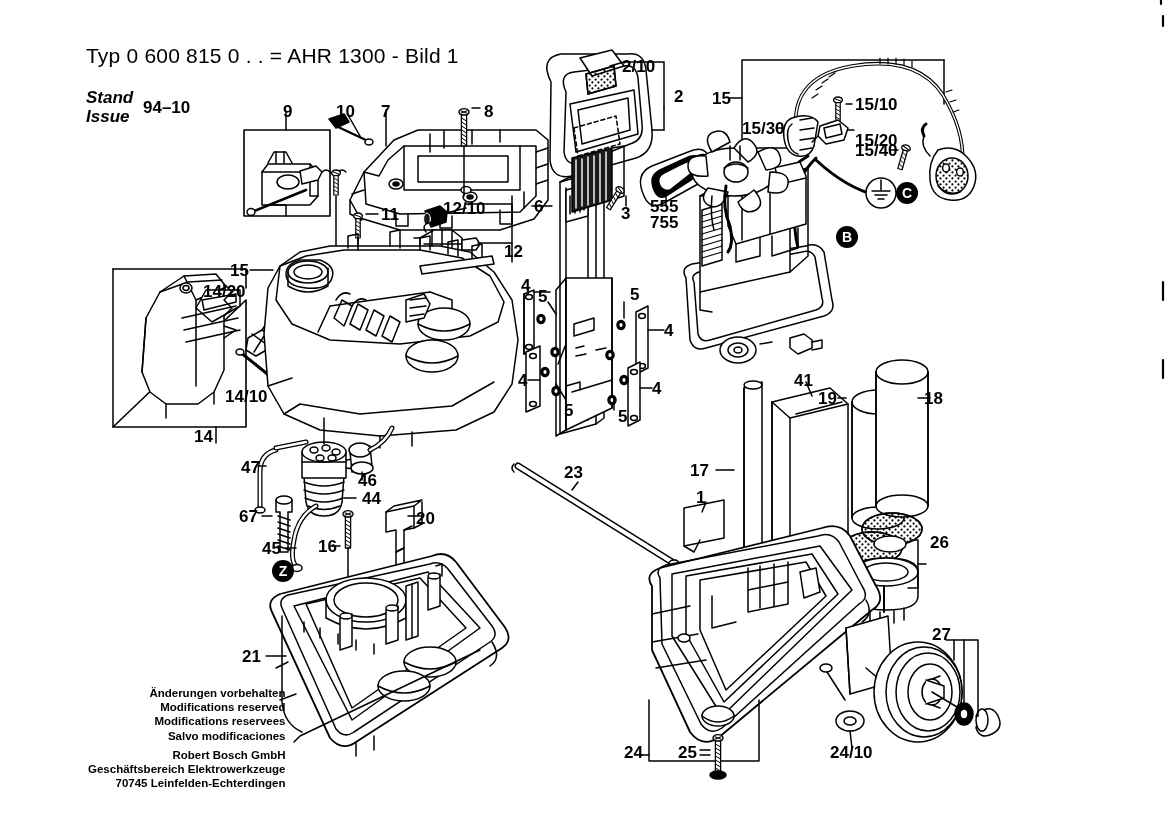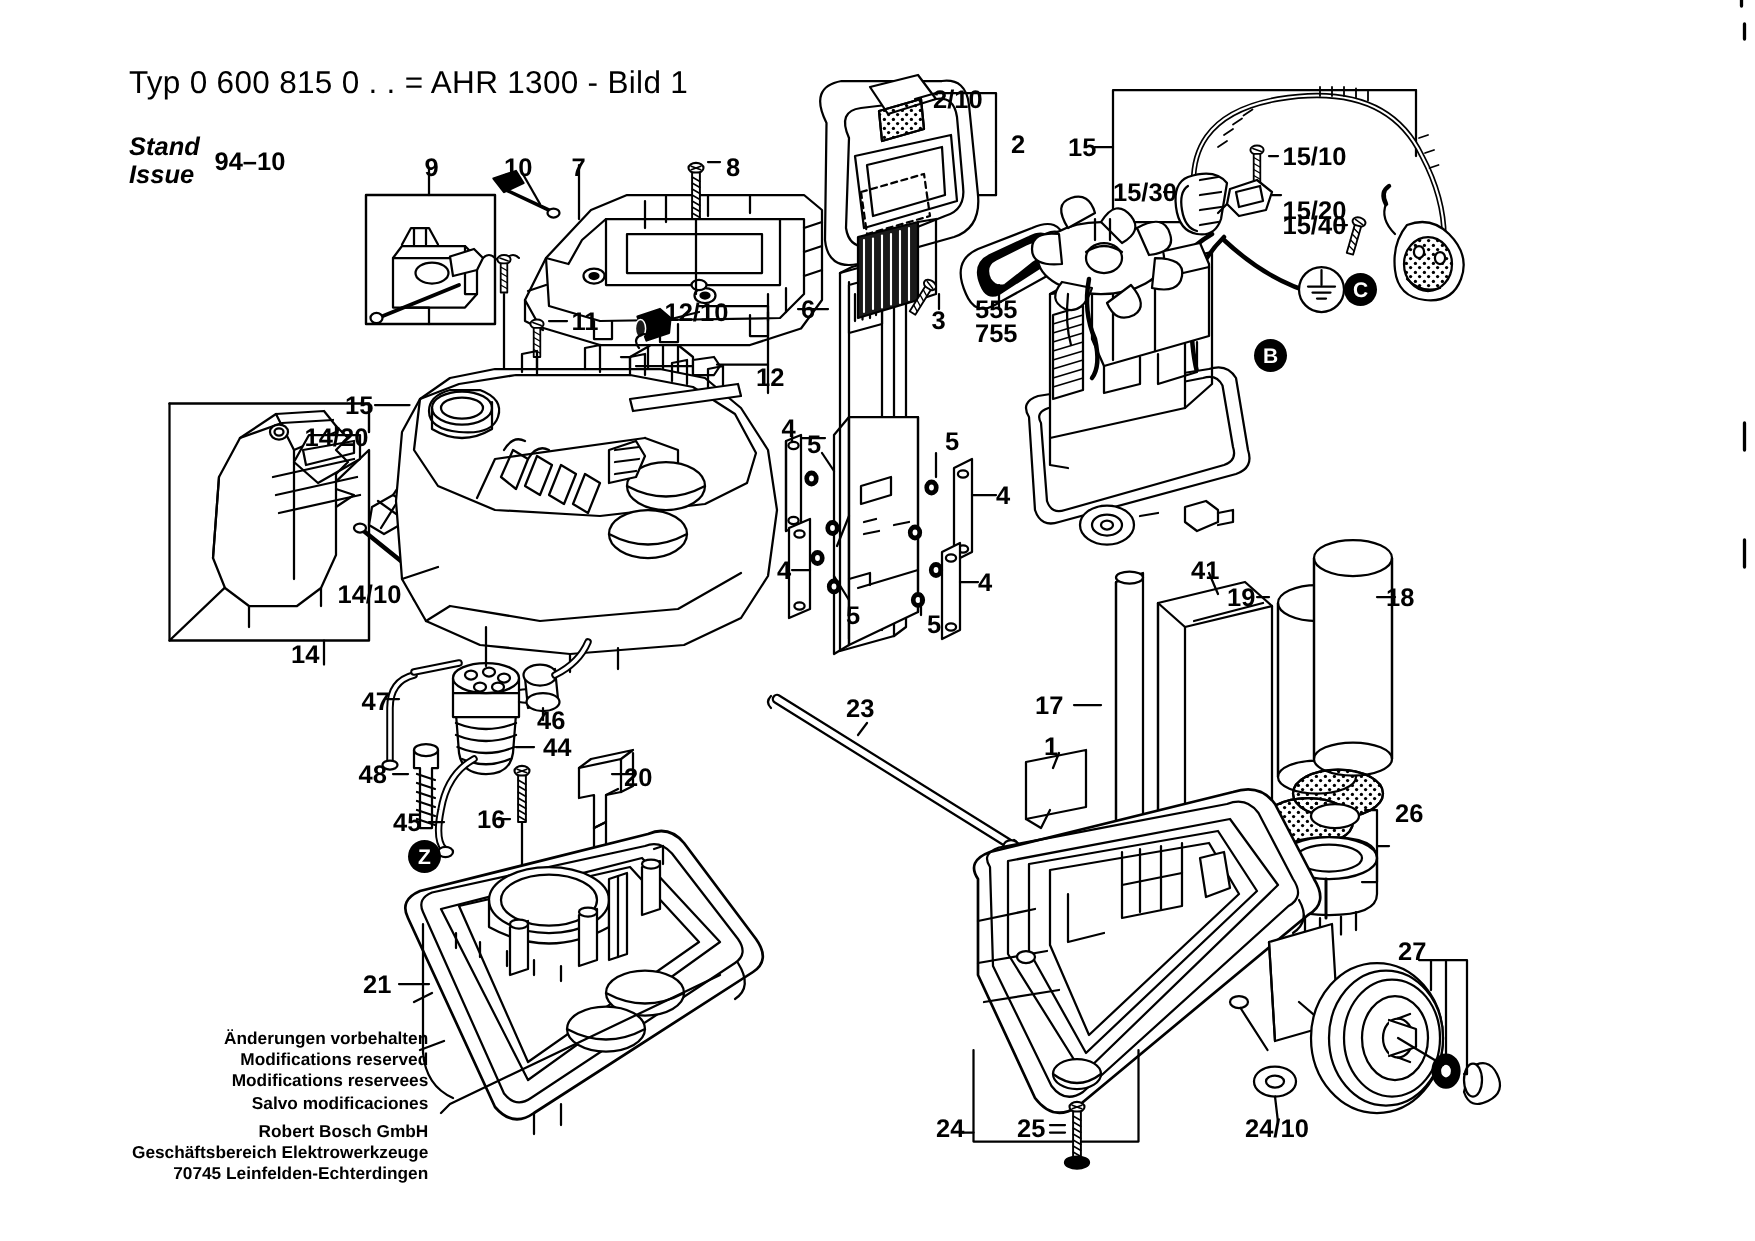--- a/index.html
+++ b/index.html
@@ -805,21 +805,21 @@
 
   <div class="cal" style="left:712px;top:90px">15</div>
   <div class="cal" style="left:742px;top:120px">15/30</div>
   <div class="cal" style="left:855px;top:96px">15/10</div>
   <div class="cal" style="left:855px;top:132px">15/20</div>
   <div class="cal" style="left:855px;top:142px">15/40</div>
 
   <div class="cal" style="left:241px;top:459px">47</div>
   <div class="cal" style="left:358px;top:472px">46</div>
   <div class="cal" style="left:362px;top:490px">44</div>
-  <div class="cal" style="left:239px;top:508px">48</div>
+  <div class="cal" style="left:239px;top:508px">67</div>
   <div class="cal" style="left:262px;top:540px">45</div>
   <div class="cal" style="left:318px;top:538px">16</div>
   <div class="cal" style="left:416px;top:510px">20</div>
   <div class="cal" style="left:242px;top:648px">21</div>
 
   <div class="cal" style="left:564px;top:464px">23</div>
   <div class="cal" style="left:690px;top:462px">17</div>
   <div class="cal" style="left:696px;top:489px">1</div>
   <div class="cal" style="left:794px;top:372px">41</div>
   <div class="cal" style="left:818px;top:390px">19</div>

